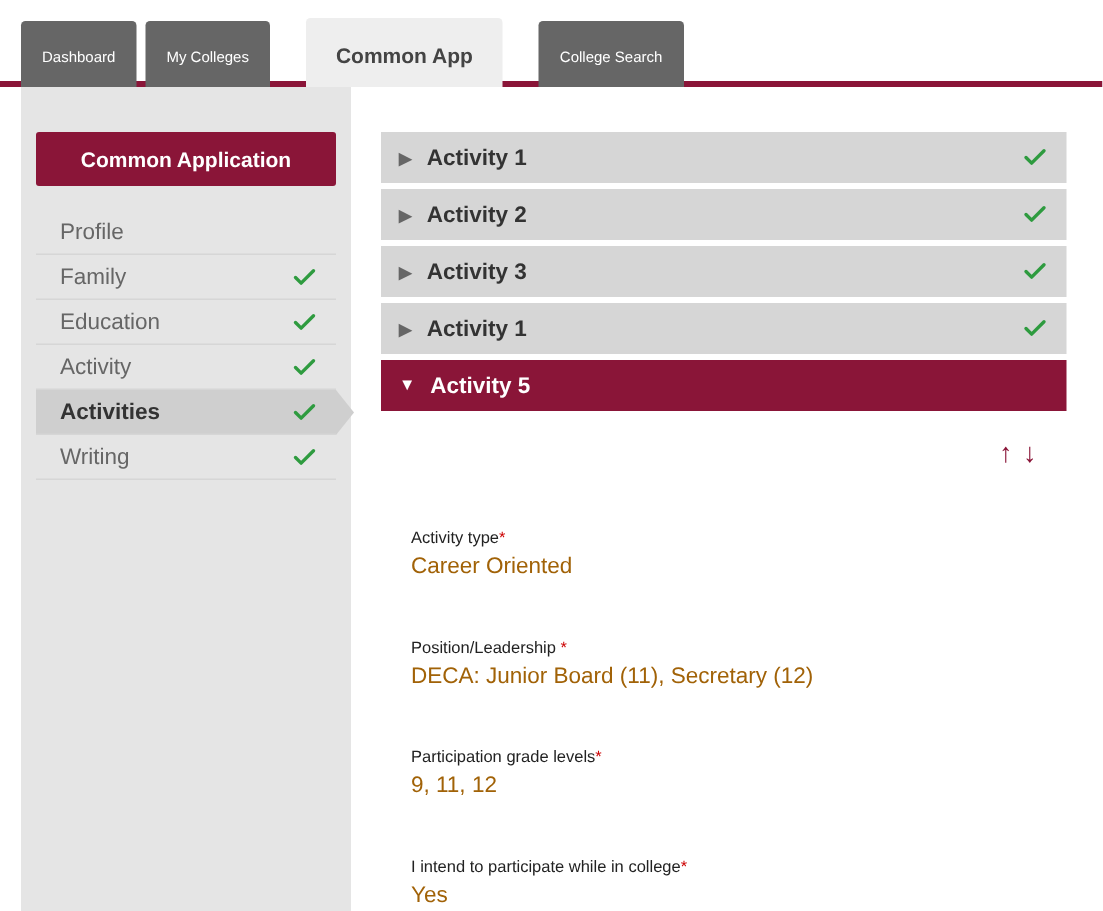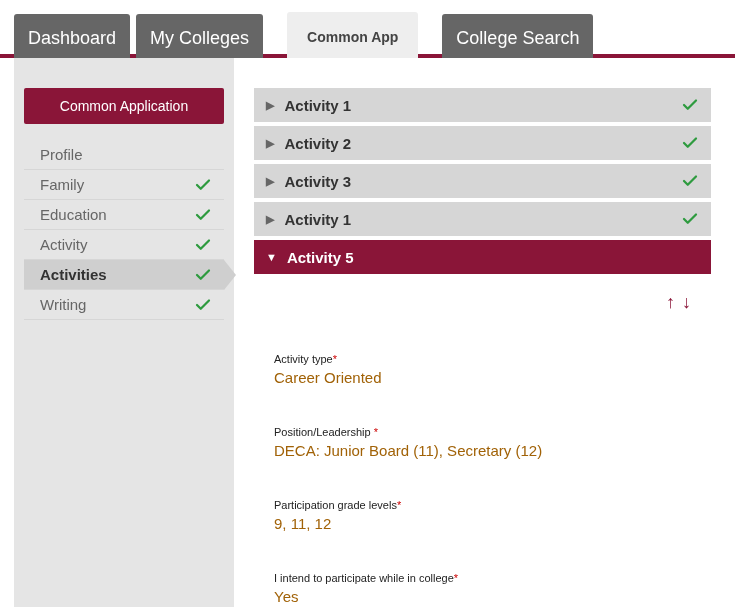--- a/index.html
+++ b/index.html
@@ -17,21 +17,21 @@
     border-bottom: 4px solid #8a1538;
     gap: 6px;
     height: 58px;
   }
   .tab-btn {
     background: #666666;
     color: #fff;
     border: none;
     border-radius: 3px;
     padding: 8px 14px;
-    font-size: 18px;
+    font-size: 10px;
     cursor: pointer;
     height: 48px;
     display: inline-flex;
     align-items: center;
   }
   .tab-active {
     background: #eeeeee;
     color: #444;
     font-weight: bold;
     border-radius: 3px 3px 0 0;
@@ -52,21 +52,21 @@
     width: 220px;
     padding: 30px 10px 30px 10px;
     min-height: 540px;
   }
   .side-header {
     background: #8a1538;
     color: #fff;
     padding: 10px 14px;
     border-radius: 2px;
     font-size: 14px;
-    font-weight: normal;
+    font-weight: bold;
     margin-bottom: 16px;
     cursor: pointer;
     text-align: center;
   }
   .side-item {
     display: flex;
     align-items: center;
     justify-content: space-between;
     padding: 7px 12px 7px 16px;
     color: #666;

